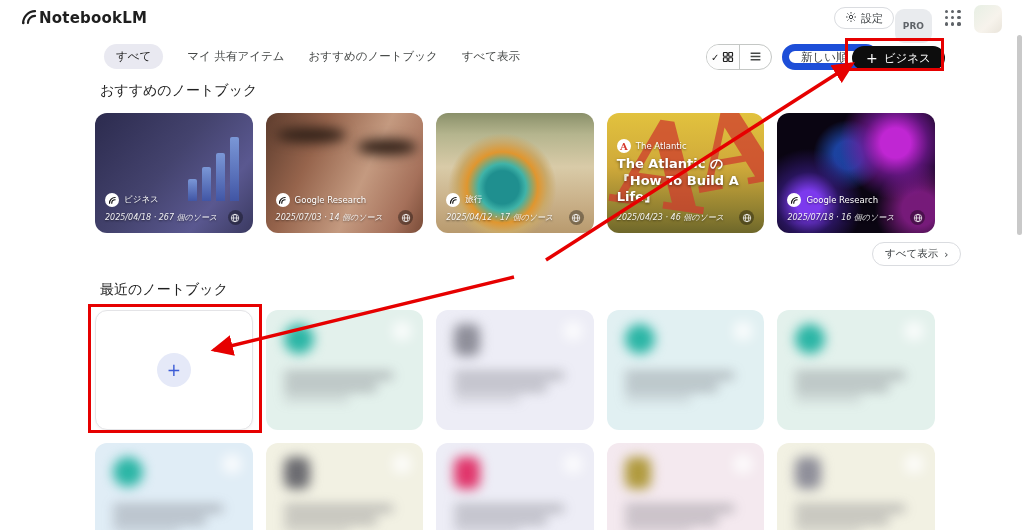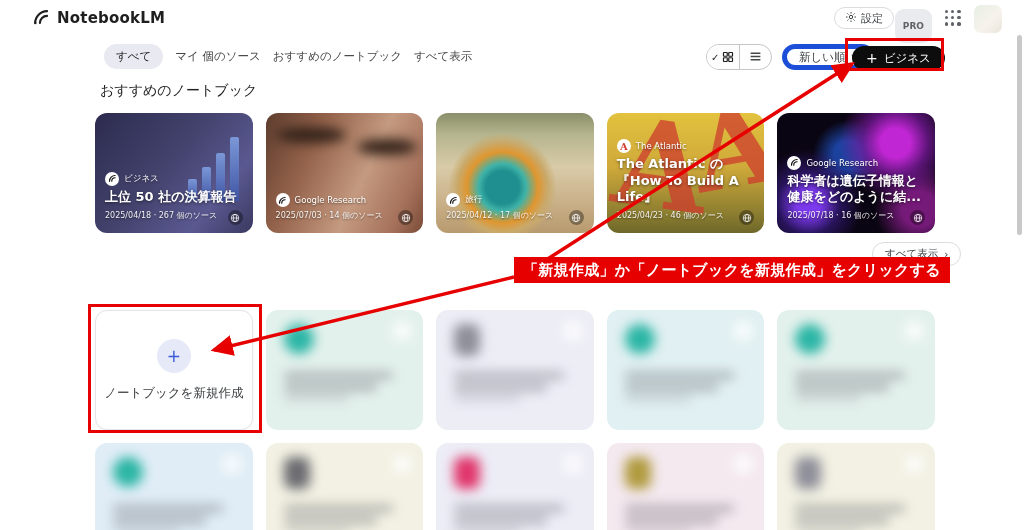--- a/index.html
+++ b/index.html
@@ -2,47 +2,47 @@
 <html><head>
 <meta charset="utf-8">
 <style>
   * { margin:0; padding:0; box-sizing:border-box; }
   html,body { width:1024px; height:530px; overflow:hidden; background:#fff;
     font-family:"DejaVu Sans","Liberation Sans",sans-serif; }
   #stage { position:relative; width:1024px; height:530px; background:#fff; }
 
   
   #header { position:absolute; left:0; top:0; width:1024px; height:36px; }
-  .logo-wrap { position:absolute; left:32px; top:8px; display:flex; align-items:center; gap:6px; }
+  .logo-wrap { position:absolute; left:20px; top:8px; display:flex; align-items:center; }
   .logo-glyph svg { display:block; }
   .logo-text { font-size:15px; font-weight:700; color:#1f1f1f; letter-spacing:.2px; }
   .settings-btn { position:absolute; right:130px; top:7px; height:22px; padding:0 10px;
     border:1px solid #dadce0; border-radius:12px; display:flex; align-items:center; gap:4px;
     font-size:11px; color:#3c4043; background:#fff; cursor:pointer; }
   .pro-badge { position:absolute; right:92px; top:9px; height:17px; padding:17px 8px;
     background:#e9ebee; border-radius:9px; font-size:9px; font-weight:700; color:#5f6368;
     display:flex; align-items:center; }
   .apps-icon { position:absolute; right:62px; top:9px; width:18px; height:18px;
     display:grid; grid-template-columns:repeat(3,1fr); gap:2.5px; padding:1px; cursor:pointer; }
   .apps-icon i { width:3.2px; height:3.2px; border-radius:50%; background:#5f6368; }
   .avatar { position:absolute; right:22px; top:5px; width:28px; height:28px; border-radius:7px;
     background:linear-gradient(135deg,#e7efe4,#f7f3ec 60%,#e9e4da); cursor:pointer; }
 
   
   #tabrow { position:absolute; left:0; top:44px; width:1024px; height:26px; }
-  .tabs { position:absolute; left:104px; top:0; display:flex; align-items:center; gap:12px; }
+  .tabs { position:absolute; left:104px; top:0; display:flex; align-items:center; gap:24px; }
   .tab { font-size:11.5px; color:#444746; cursor:pointer; white-space:nowrap; }
   .tab.active { background:#e9e9f1; border-radius:13px; padding:5px 12px; color:#1f1f1f; }
   .view-toggle { position:absolute; left:706px; top:0; width:66px; height:26px;
     border:1px solid #c4c7c5; border-radius:13px; display:flex; overflow:hidden; background:#fff; }
   .seg { flex:1; display:flex; align-items:center; justify-content:center; gap:3px; cursor:pointer; }
   .seg.left { border-right:1px solid #c4c7c5; background:#fdfdfd; }
   .check { font-size:10px; color:#1f1f1f; }
   .sort-dd { position:absolute; left:782px; top:0; height:26px; padding:0 12px;
-    border:5px solid #1d4ed8; border-radius:13px; display:flex; align-items:center; gap:6px;
+    border:7px solid #1d4ed8; border-radius:13px; display:flex; align-items:center; gap:6px;
     font-size:11.5px; color:#3c4043; background:#fff; cursor:pointer; }
   .caret { font-size:8px; color:#3c4043; }
   .create-btn { position:absolute; left:852px; top:2px; height:24px; padding:0 14px;
     background:#0d0d0d; border-radius:13px; display:flex; align-items:center; gap:6px;
     color:#fff; font-size:11.5px; cursor:pointer; }
   .create-btn .plus { font-size:14px; line-height:1; }
 
   
   .section-title { position:absolute; left:100px; font-size:14px; font-weight:500; color:#1f1f1f; }
 
@@ -50,21 +50,21 @@
   #featured-grid { position:absolute; left:95px; top:113px; width:840px; height:120px;
     display:grid; grid-template-columns:repeat(5,1fr); gap:13px; }
   .fcard { position:relative; border-radius:12px; overflow:hidden; cursor:pointer; color:#fff; }
   .fcard .inner { position:absolute; left:0; right:0; bottom:0; padding:8px 10px; }
   .badge-row { display:flex; align-items:center; gap:5px; margin-bottom:3px; }
   .badge-circle { width:14px; height:14px; border-radius:50%; background:#fff;
     display:flex; align-items:center; justify-content:center; flex:none; }
   .badge-label { font-size:8.5px; color:#fff; text-shadow:0 1px 2px rgba(0,0,0,.5); }
   .fcard h3 { font-size:13px; font-weight:700; line-height:1.25; text-shadow:0 1px 3px rgba(0,0,0,.55);
     margin-bottom:5px; }
-  .meta-row { display:flex; align-items:flex-start; justify-content:space-between; }
+  .meta-row { display:flex; align-items:center; justify-content:space-between;font-style:italic; }
   .fmeta { font-size:8px; color:rgba(255,255,255,.92); text-shadow:0 1px 2px rgba(0,0,0,.5); }
   .globe { width:15px; height:15px; border-radius:50%; background:rgba(0,0,0,.35);
     display:flex; align-items:center; justify-content:center; }
   .fc1 { background:linear-gradient(130deg,#2c2b4e 0%,#44436e 45%,#5a5890 75%,#3a3960 100%); }
   .fc1 .bars { position:absolute; right:14px; top:18px; display:flex; align-items:flex-end; gap:5px; height:70px; }
   .fc1 .bars i { width:9px; background:linear-gradient(180deg,#7f9fe0,#3f56a8); border-radius:2px 2px 0 0; opacity:.9; }
   .fc2 { background:linear-gradient(115deg,#5e3d2e 0%,#96644c 30%,#c49a80 60%,#a5705a 85%,#7a4c38 100%); }
   .fc2 .brow { position:absolute; width:70px; height:16px; border-radius:50%; background:#34231a; filter:blur(6px); }
   .fc3 { background:
       radial-gradient(circle at 42% 62%, #1f8f8f 0 14%, #3fb3a8 20%, #e0962f 30%, #c9a96a 38%, rgba(0,0,0,0) 46%),
@@ -153,21 +153,21 @@
         <i></i>
         <i></i>
         <i></i>
     </div>
     <div class="avatar"></div>
   </div>
 
   <div id="tabrow">
     <div class="tabs">
       <span class="tab active">すべて</span>
-      <span class="tab">マイ 個のソース</span>
+      <span class="tab">マイ 共有アイテム</span>
       <span class="tab">おすすめのノートブック</span>
       <span class="tab">すべて表示</span>
     </div>
     <div class="view-toggle">
       <span class="seg left">
         <span class="check">✓</span>
         <span>
           <svg width="12" height="12" viewBox="0 0 24 24" fill="none" stroke="#1f1f1f" stroke-width="2.4">
             <rect x="3" y="3" width="7.5" height="7.5" rx="1"></rect>
               <rect x="13.5" y="3" width="7.5" height="7.5" rx="1"></rect>
@@ -208,21 +208,20 @@
       <div class="inner">
         <div class="badge-row">
           <span class="badge-circle">
             <svg width="9" height="9" viewBox="0 0 24 24">
                 <path d="M4 19c0-8.3 6.7-15 15-15" fill="none" stroke="#111" stroke-width="3.2" stroke-linecap="round"></path>
                 <path d="M10 19c0-5 4-9 9-9" fill="none" stroke="#111" stroke-width="3.2" stroke-linecap="round"></path>
               </svg>
           </span>
           <span class="badge-label">ビジネス</span>
         </div>
-        <h3>上位 50 社の決算報告</h3>
         <div class="meta-row">
           <span class="fmeta">2025/04/18 · 267 個のソース</span>
           <span class="globe">
             <svg width="10" height="10" viewBox="0 0 24 24" fill="none" stroke="#fff" stroke-width="1.8">
                 <circle cx="12" cy="12" r="9"></circle>
                 <ellipse cx="12" cy="12" rx="4" ry="9"></ellipse>
                 <path d="M3.5 12h17"></path>
               </svg>
           </span>
         </div>
@@ -305,45 +304,44 @@
       <div class="inner">
         <div class="badge-row">
           <span class="badge-circle">
             <svg width="9" height="9" viewBox="0 0 24 24">
                 <path d="M4 19c0-8.3 6.7-15 15-15" fill="none" stroke="#111" stroke-width="3.2" stroke-linecap="round"></path>
                 <path d="M10 19c0-5 4-9 9-9" fill="none" stroke="#111" stroke-width="3.2" stroke-linecap="round"></path>
               </svg>
           </span>
           <span class="badge-label">Google Research</span>
         </div>
-        <h3>科学者は遺伝子情報と健康をどのように結...</h3>
         <div class="meta-row">
           <span class="fmeta">2025/07/18 · 16 個のソース</span>
           <span class="globe">
             <svg width="10" height="10" viewBox="0 0 24 24" fill="none" stroke="#fff" stroke-width="1.8">
                 <circle cx="12" cy="12" r="9"></circle>
                 <ellipse cx="12" cy="12" rx="4" ry="9"></ellipse>
                 <path d="M3.5 12h17"></path>
               </svg>
           </span>
         </div>
       </div>
     </div>
   </div>
 
   <div class="show-all">
     <span>すべて表示</span>
     <span>›</span>
   </div>
 
+  <div class="section-title" style="top:281px;">最近のノートブック</div>
 
   <div id="recent-grid">
     <div class="create-card">
       <span class="plus-circle">+</span>
-      <span class="create-card-label">ノートブックを新規作成</span>
     </div>
 
     <div class="bcard bg-mint">
       <div class="blur">
           <span class="bicon round ic-teal"></span>
           <span class="bmenu"></span>
         <div class="blines">
             <i></i>
             <i></i>
             <i></i>
@@ -437,21 +435,20 @@
             <i></i>
             <i></i>
           </div>
         </div>
     </div>
   </div>
 
   <div class="red-box" style="left:845px; top:38px; width:99px; height:33px;"></div>
   <div class="red-box" style="left:88px; top:304px; width:174px; height:129px;"></div>
 
-  <div id="anno-label">「新規作成」か「ノートブックを新規作成」をクリックする</div>
 
   <svg id="arrow-layer" width="1024" height="530" viewBox="0 0 1024 530">
     <defs>
       <marker id="ah" markerWidth="7" markerHeight="6" refX="5.4" refY="3" orient="auto">
         <path d="M0,0 L6.4,3 L0,6 Z" fill="#e60000"></path>
       </marker>
     </defs>
     <line x1="546" y1="260" x2="852" y2="64" stroke="#e60000" stroke-width="3.5" marker-end="url(#ah)"></line>
     <line x1="514" y1="277" x2="214" y2="350" stroke="#e60000" stroke-width="3.5" marker-end="url(#ah)"></line>
   </svg>

